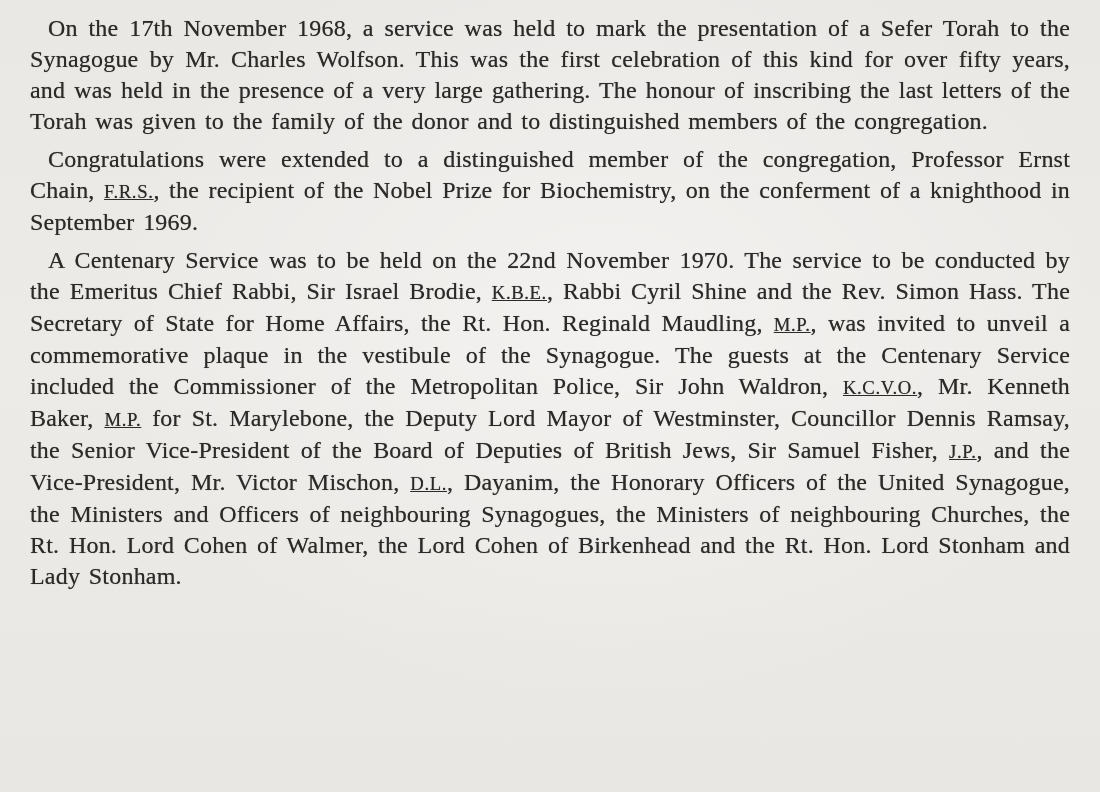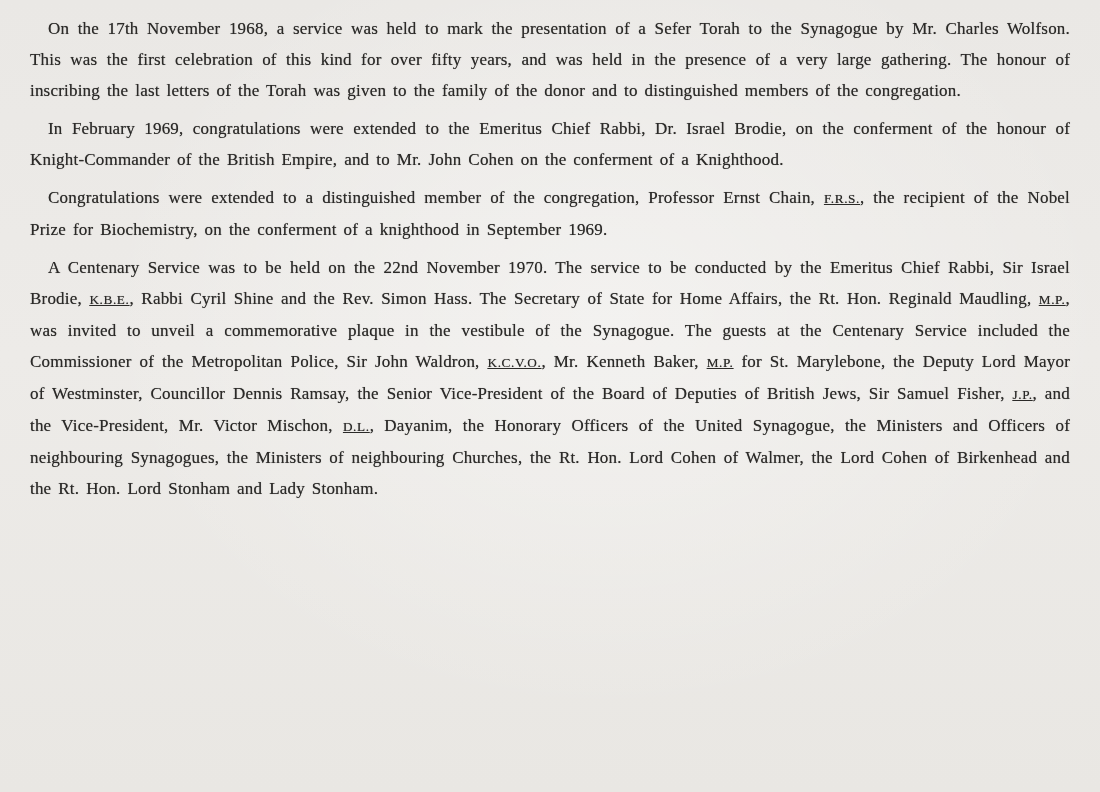--- a/index.html
+++ b/index.html
@@ -16,21 +16,21 @@
     height: 792px;
     box-sizing: border-box;
     padding: 13px 30px 0 30px;
     background:
       radial-gradient(ellipse at 55% 40%, rgba(255,255,255,0.35) 0%, rgba(255,255,255,0) 60%),
       linear-gradient(180deg, #eae8e5 0%, #edebe8 45%, #e9e7e3 100%);
     overflow: hidden;
   }
   .para {
     margin: 0 0 7px 0;
-    font-size: 17px;
+    font-size: 24px;
     line-height: 31px;
     color: #2b2a28;
     text-align: justify;
     text-indent: 18px;
     word-spacing: 2.5px;
     letter-spacing: 0.2px;
     text-shadow: 0 0 0.7px rgba(43,42,40,0.65);
   }
   .para:last-child {
     margin-bottom: 6px;
@@ -39,16 +39,15 @@
     font-size: 0.78em;
     letter-spacing: 0.6px;
     text-decoration: underline;
   }
 </style>
 </head>
 <body>
 
 <div class="page">
   <p class="para" style="color: rgb(43, 42, 40);">On the 17th November 1968, a service was held to mark the presentation of a Sefer Torah to the Synagogue by Mr. Charles Wolfson.  This was the first celebration of this kind for over fifty years, and was held in the presence of a very large gathering.  The honour of inscribing the last letters of the Torah was given to the family of the donor and to distinguished members of the congregation.</p>
-  <p class="para" style="color: rgb(43, 42, 40);">In February 1969, congratulations were extended to the Emeritus Chief Rabbi, Dr. Israel Brodie, on the conferment of the honour of Knight-Commander of the British Empire, and to Mr. John Cohen on the conferment of a Knighthood.</p>
   <p class="para" style="color: rgb(43, 42, 40);">Congratulations were extended to a distinguished member of the congregation, Professor Ernst Chain, <span class="sc">F.R.S.</span>, the recipient of the Nobel Prize for Biochemistry, on the conferment of a knighthood in September 1969.</p>
   <p class="para" style="color: rgb(43, 42, 40);">A Centenary Service was to be held on the 22nd November 1970.  The service to be conducted by the Emeritus Chief Rabbi, Sir Israel Brodie, <span class="sc">K.B.E.</span>, Rabbi Cyril Shine and the Rev. Simon Hass. The Secretary of State for Home Affairs, the Rt. Hon. Reginald Maudling, <span class="sc">M.P.</span>, was invited to unveil a commemorative plaque in the vestibule of the Synagogue.  The guests at the Centenary Service included the Commissioner of the Metropolitan Police, Sir John Waldron, <span class="sc">K.C.V.O.</span>, Mr. Kenneth Baker, <span class="sc">M.P.</span> for St. Marylebone, the Deputy Lord Mayor of Westminster, Councillor Dennis Ramsay, the Senior Vice-President of the Board of Deputies of British Jews, Sir Samuel Fisher, <span class="sc">J.P.</span>, and the Vice-President, Mr. Victor Mischon, <span class="sc">D.L.</span>, Dayanim, the Honorary Officers of the United Synagogue, the Ministers and Officers of neighbouring Synagogues, the Ministers of neighbouring Churches, the Rt. Hon. Lord Cohen of Walmer, the Lord Cohen of Birkenhead and the Rt. Hon. Lord Stonham and Lady Stonham.</p>
 </div>
 
 </body></html>

